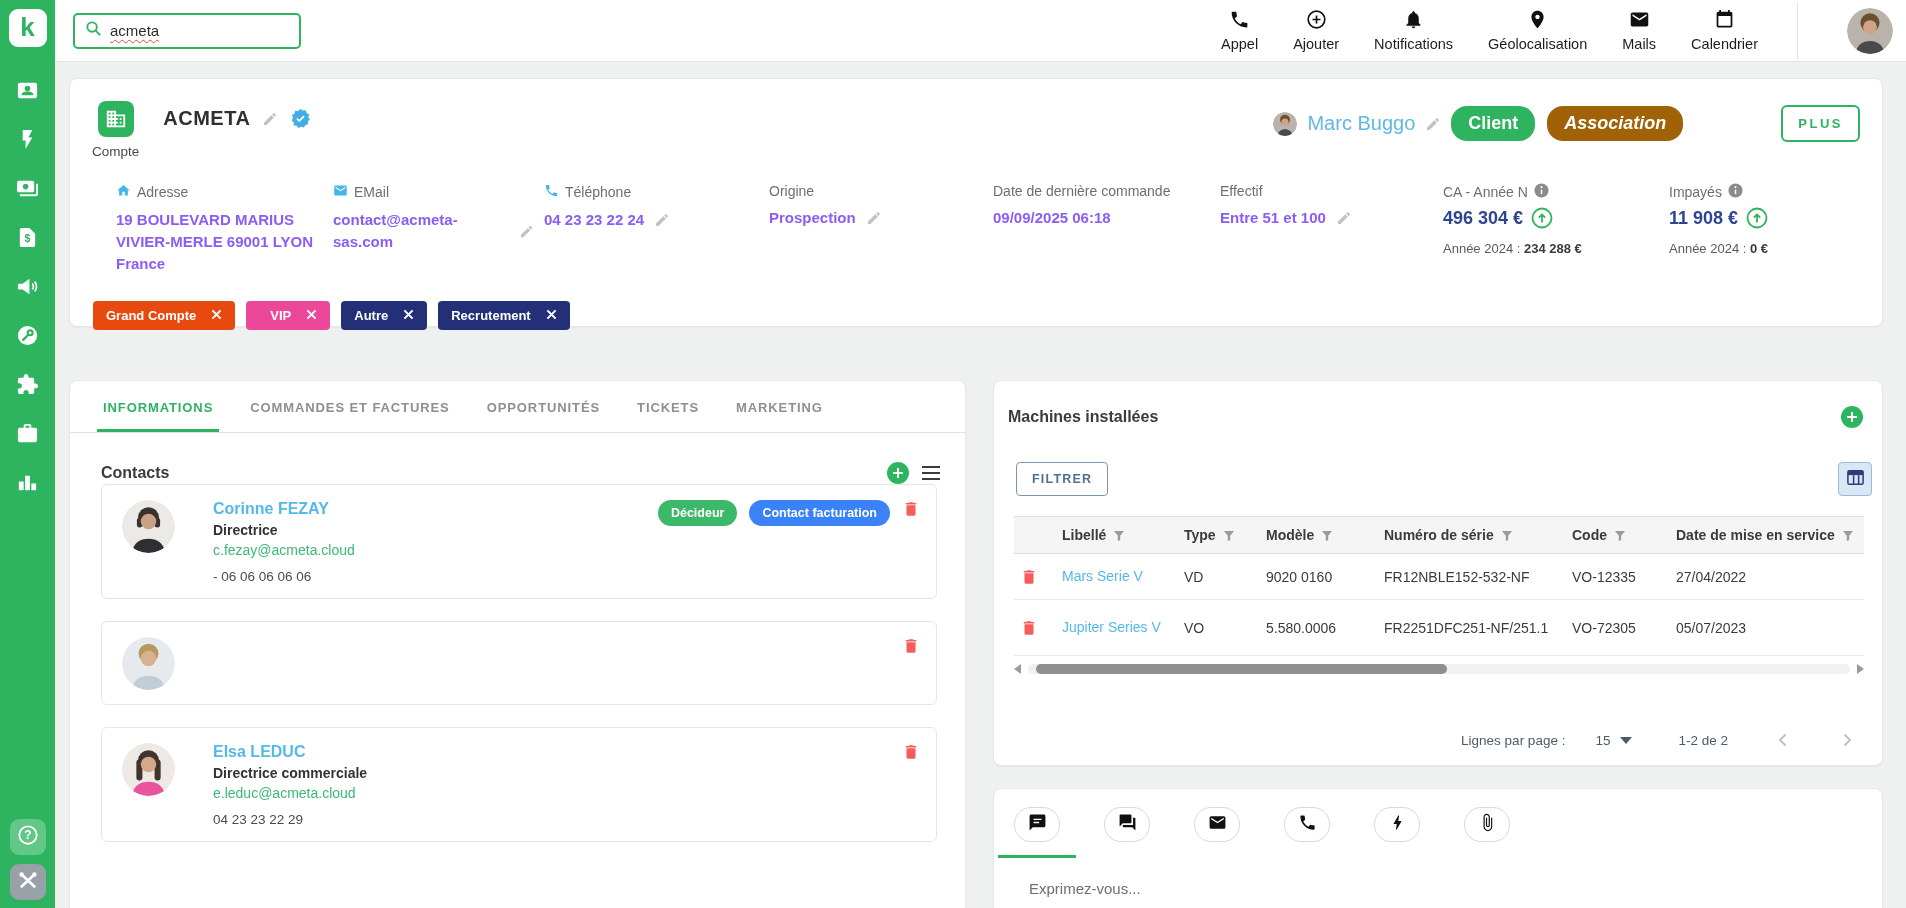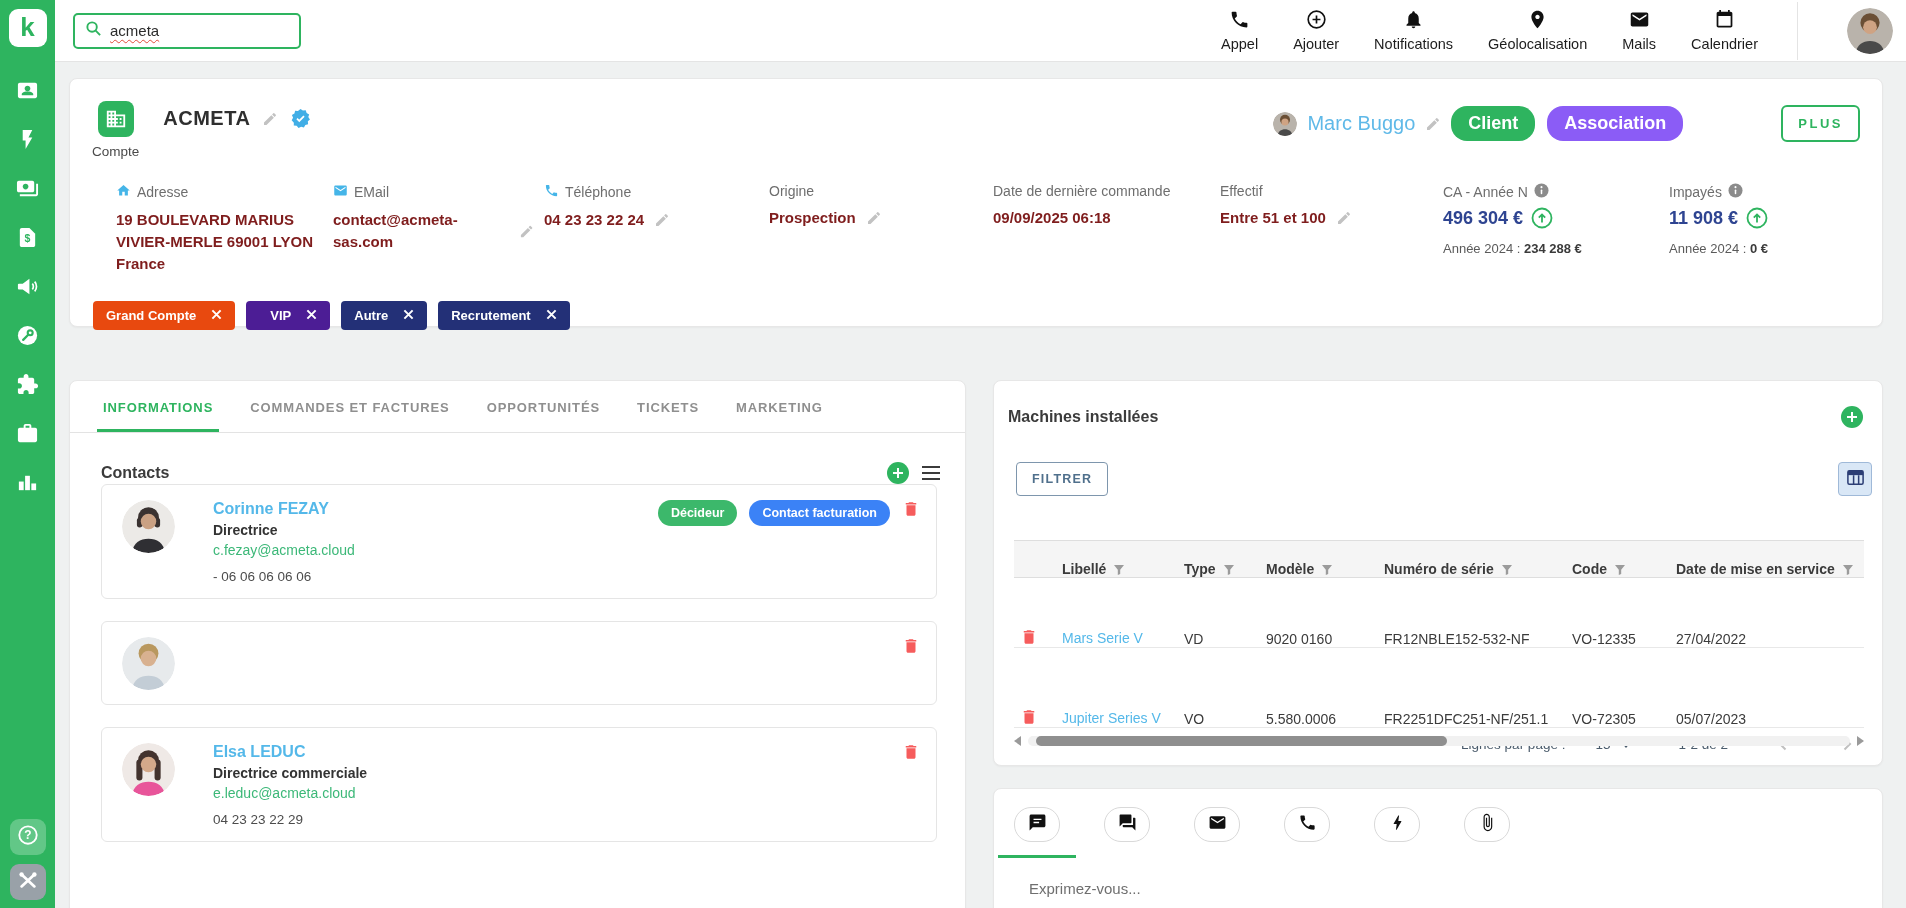--- a/index.html
+++ b/index.html
@@ -51,21 +51,21 @@
   .owner-link { font-size:20px; color:#5fb9e8; cursor:pointer; }
   .pill { border-radius:16px; color:#fff; font-size:18px; font-weight:600; padding:7px 17px; }
   .pill.assoc { margin-left:2px; }
   .btn-plus { margin-left:88px; border:2px solid #2eb45f; color:#2eb45f; background:#fff; border-radius:6px; font-size:13px; font-weight:700; letter-spacing:2.5px; padding:9px 15px; cursor:pointer; font-family:inherit; }
 
   .acc-fields { display:flex; margin-top:24px; padding-left:24px; }
   .f-col { flex:none; padding-right:10px; }
   .f0{width:217px;} .f1{width:211px;} .f2{width:225px;} .f3{width:224px;} .f4{width:227px;} .f5{width:223px;} .f6{width:226px;} .f7{width:200px;}
   .f-label { display:flex; align-items:center; gap:6px; font-size:14px; color:#6e6e6e; }
   .f-label svg { width:15px; height:15px; }
-  .f-value { margin-top:8px; font-size:15px; font-weight:700; color:#7f1d1d; line-height:1.45; display:flex; align-items:center; gap:10px; }
+  .f-value { margin-top:8px; font-size:15px; font-weight:700; color:#8b5cf6; line-height:1.45; display:flex; align-items:center; gap:10px; }
   .f-value .val { max-width:200px; }
   .kpi-val { margin-top:6px; display:flex; align-items:center; gap:8px; }
   .kpi-amount { font-size:18px; font-weight:700; color:#2e4491; }
   .kpi-trend { width:22px; height:22px; }
   .kpi-sub { margin-top:12px; font-size:13px; color:#5a5a5a; }
   .kpi-sub b { color:#3b3b3b; }
 
   .acc-tags { display:flex; gap:11px; margin-top:27px; padding-left:1px; }
   .tag { display:flex; align-items:center; gap:15px; color:#fff; font-size:13px; font-weight:700; border-radius:4px; padding:7px 13px; cursor:pointer; }
   .tag svg { width:11px; height:11px; }
@@ -94,21 +94,21 @@
   .icon-trash { width:18px; height:20px; cursor:pointer; flex:none; }
 
   
   .machines-panel { position:absolute; left:938px; top:318px; width:890px; height:386px; display:flex; flex-direction:column; padding:0; }
   .m-head { display:flex; align-items:center; padding:25px 19px 0 14px; }
   .m-toolbar { display:flex; align-items:center; padding:0 10px 0 22px; margin-top:34px; }
   .btn-filter { border:1px solid #7e96ad; background:#fff; color:#50708c; border-radius:4px; font-size:12.5px; font-weight:700; letter-spacing:1.2px; padding:9px 15px; cursor:pointer; font-family:inherit; }
   .btn-cols { margin-left:auto; width:34px; height:34px; border:1px solid #9fb9d8; background:#d9e7f6; border-radius:4px; display:flex; align-items:center; justify-content:center; cursor:pointer; }
   .btn-cols svg { width:19px; height:19px; }
   .m-table { margin:20px 18px 0 20px; font-size:14px; }
-  .t-row { display:flex; align-items:flex-end; border-bottom:1px solid #e8e8e8;margin-top:24px; }
+  .t-row { display:flex; align-items:center; border-bottom:1px solid #e8e8e8; }
   .t-head { background:#f5f5f5; border-top:1px solid #dedede; border-bottom:1px solid #dedede; height:38px; font-weight:700; color:#3b3b3b; }
   .t-cell { flex:none; padding-right:8px; display:flex; align-items:center; gap:7px; }
   .col-trash{width:48px; justify-content:flex-start; padding-left:6px;}
   .col-lib{width:122px;} .col-type{width:82px;} .col-mod{width:118px;} .col-ser{width:188px;} .col-code{width:104px;} .col-date{width:190px;}
   .t-head .funnel { width:12px; height:12px; cursor:pointer; }
   .t-body-row1 { height:46px; }
   .t-body-row2 { height:56px; }
   .cell-link { color:#54b8e9; cursor:pointer; line-height:1.3; }
   .h-scroll { position:relative; margin:7px 18px 0 20px; height:12px; }
   .h-scroll .arr { position:absolute; top:1px; width:0; height:0; border-style:solid; cursor:pointer; }
@@ -308,21 +308,21 @@
                   <circle cx="24" cy="20" r="7.2" fill="#cfa383"></circle>
                   <path d="M9 48c1-9.5 7.5-13.5 15-13.5S38 38.5 39 48z" fill="#4a4a4a"></path>
                 </g>
               </svg>
           </div>
           <span class="owner-link">Marc Buggo</span>
           <span class="icon-pencil"><svg viewBox="0 0 24 24">
                 <path fill="#c2c2c2" d="M3 17.25V21h3.75L17.8 9.94l-3.75-3.75L3 17.25zM20.7 7.04c.39-.39.39-1.02 0-1.41l-2.34-2.34a.996.996 0 0 0-1.41 0l-1.83 1.83 3.75 3.75 1.83-1.83z"></path>
               </svg></span>
           <span class="pill" style="background: rgb(46, 180, 95);">Client</span>
-          <span class="pill assoc" style="background: #8b5cf6;">Association</span>
+          <span class="pill assoc" style="background: #a16207; font-style: italic;">Association</span>
           <button class="btn-plus">PLUS</button>
         </div>
       </div>
 
       <div class="acc-fields">
         <div class="f-col f0">
           <div class="f-label">
               <span><svg viewBox="0 0 24 24" width="15" height="15">
                   <path fill="#45b5e8" d="M10 20v-6h4v6h5v-8h3L12 3 2 12h3v8z"></path>
                 </svg></span>
@@ -428,21 +428,21 @@
         </div>
       </div>
 
       <div class="acc-tags">
         <span class="tag" style="background: rgb(232, 73, 15);">
             <span>Grand Compte</span>
             <span><svg viewBox="0 0 12 12">
                 <path stroke="#fff" stroke-width="2.2" d="M1.5 1.5l9 9M10.5 1.5l-9 9"></path>
               </svg></span>
           </span>
-        <span class="tag" style="background: #4c1d95; padding-left: 24px;">
+        <span class="tag" style="background: #ec4899; padding-left: 24px;">
             <span>VIP</span>
             <span><svg viewBox="0 0 12 12">
                 <path stroke="#fff" stroke-width="2.2" d="M1.5 1.5l9 9M10.5 1.5l-9 9"></path>
               </svg></span>
           </span>
         <span class="tag" style="background: rgb(35, 48, 119);">
             <span>Autre</span>
             <span><svg viewBox="0 0 12 12">
                 <path stroke="#fff" stroke-width="2.2" d="M1.5 1.5l9 9M10.5 1.5l-9 9"></path>
               </svg></span>

